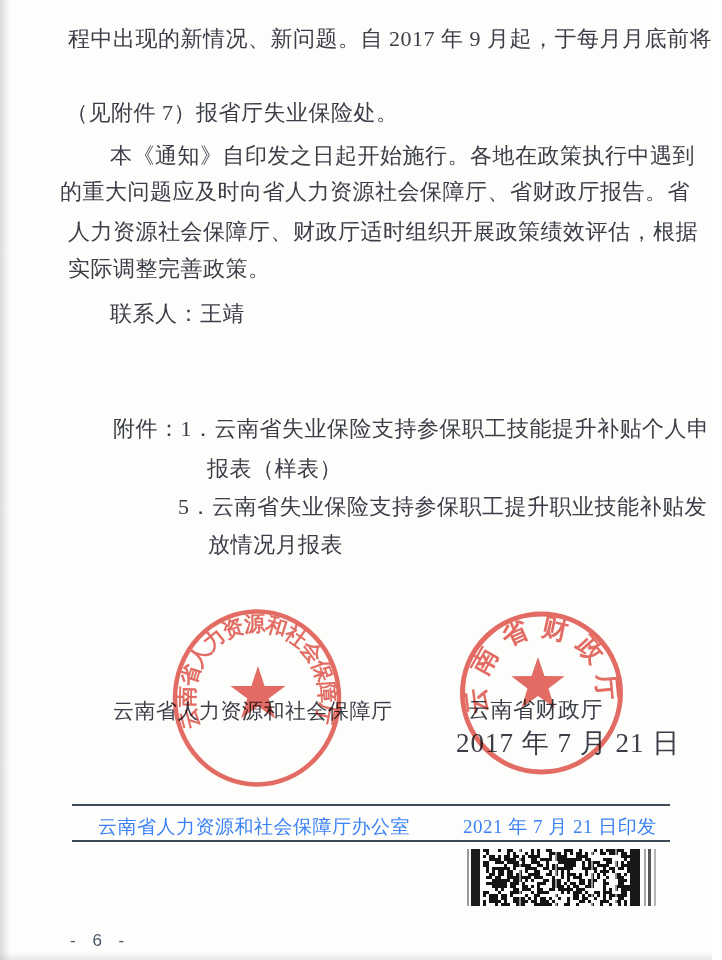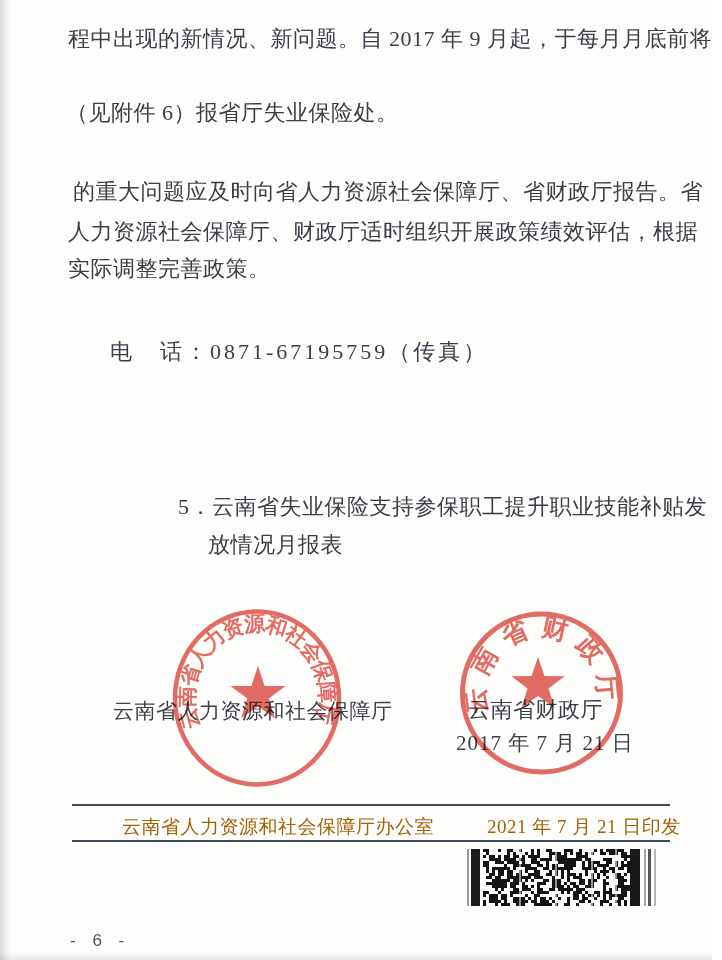--- a/index.html
+++ b/index.html
@@ -21,22 +21,22 @@
   .ln{
     position:absolute;
     white-space:nowrap;
     font-size:22px;
     line-height:26px;
     color:#3b3e47;
     letter-spacing:0.5px;
   }
   .phone{letter-spacing:3px;}
   .org{font-size:21px;}
-  .dateline{font-size:21px;letter-spacing:1px;}
-  .footer-text{font-size:19px;letter-spacing:0.5px;color:#a16207;margin-left:24px;}
+  .dateline{font-size:27px;letter-spacing:1px;}
+  .footer-text{font-size:19px;letter-spacing:0.5px;color:#3b82f6;}
   .pagenum{font-size:17px;letter-spacing:6px;color:#4b5568;font-family:"Liberation Sans","DejaVu Sans",sans-serif;}
   .rule{
     position:absolute;left:72px;width:598px;height:2px;
     background:#3f4a59;
   }
   .seal{
     position:absolute;
     mix-blend-mode:multiply;
     opacity:.82;
   }
@@ -49,28 +49,31 @@
   }
 </style>
 </head>
 <body>
 
 <div class="page">
   <div class="edge-left"></div>
   <div class="edge-bottom"></div>
 
   <div class="ln" style="left:68px;top:26px">程中出现的新情况、新问题。自 2017 年 9 月起，于每月月底前将</div>
-  <div class="ln" style="left:66px;top:100px">（见附件 6）报省厅失业保险处。</div>
-
-  <div class="ln" style="left:73px;top:179px">的重大问题应及时向省人力资源社会保障厅、省财政厅报告。省</div>
+  <div class="ln" style="left:66px;top:100px">（见附件 7）报省厅失业保险处。</div>
+
+  <div class="ln" style="left:110px;top:143px">本《通知》自印发之日起开始施行。各地在政策执行中遇到</div>
+  <div class="ln" style="left:60px;top:179px">的重大问题应及时向省人力资源社会保障厅、省财政厅报告。省</div>
   <div class="ln" style="left:68px;top:219px">人力资源社会保障厅、财政厅适时组织开展政策绩效评估，根据</div>
   <div class="ln" style="left:68px;top:256px">实际调整完善政策。</div>
 
-  <div class="ln phone" style="left:110px;top:339px">电　话：0871-67195759（传真）</div>
-
+  <div class="ln" style="left:110px;top:301px">联系人：王靖</div>
+
+  <div class="ln" style="left:113px;top:416px">附件：1．云南省失业保险支持参保职工技能提升补贴个人申</div>
+  <div class="ln" style="left:207px;top:456px">报表（样表）</div>
   <div class="ln" style="left:178px;top:494px">5．云南省失业保险支持参保职工提升职业技能补贴发</div>
   <div class="ln" style="left:208px;top:532px">放情况月报表</div>
 
   <div class="ln org" style="left:113px;top:698px">云南省人力资源和社会保障厅</div>
   <div class="ln org" style="left:468px;top:697px;font-size:22px">云南省财政厅</div>
   <div class="ln dateline" style="left:456px;top:730px">2017 年 7 月 21 日</div>
 
   <svg class="seal" style="left:170px;top:609px" width="174" height="180" viewBox="0 0 174 180" xmlns="http://www.w3.org/2000/svg">
     <ellipse cx="87" cy="89" rx="82" ry="86.5" fill="none" stroke="#de4d41" stroke-width="4.5"></ellipse>
     <path id="sealArcLeft" d="M 29.9 117.3 A 63 67 0 1 1 144.1 117.3" fill="none"></path>

